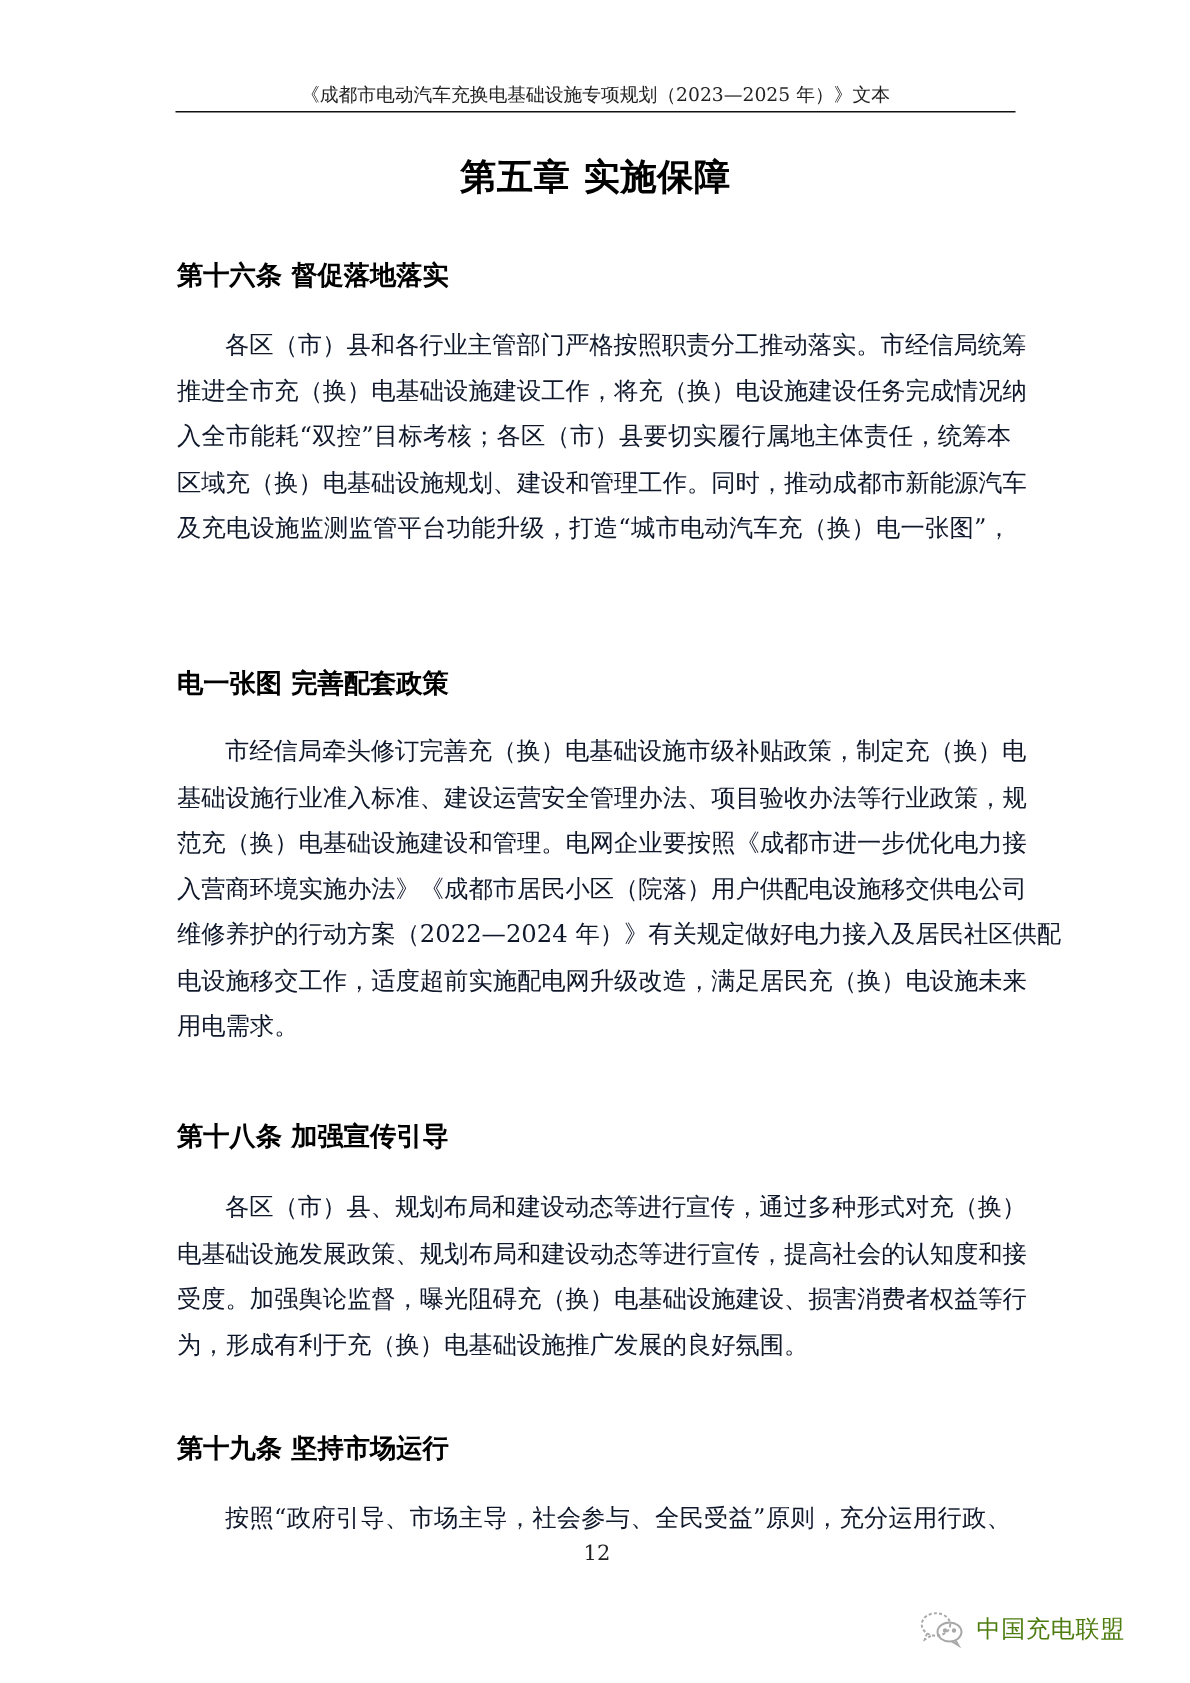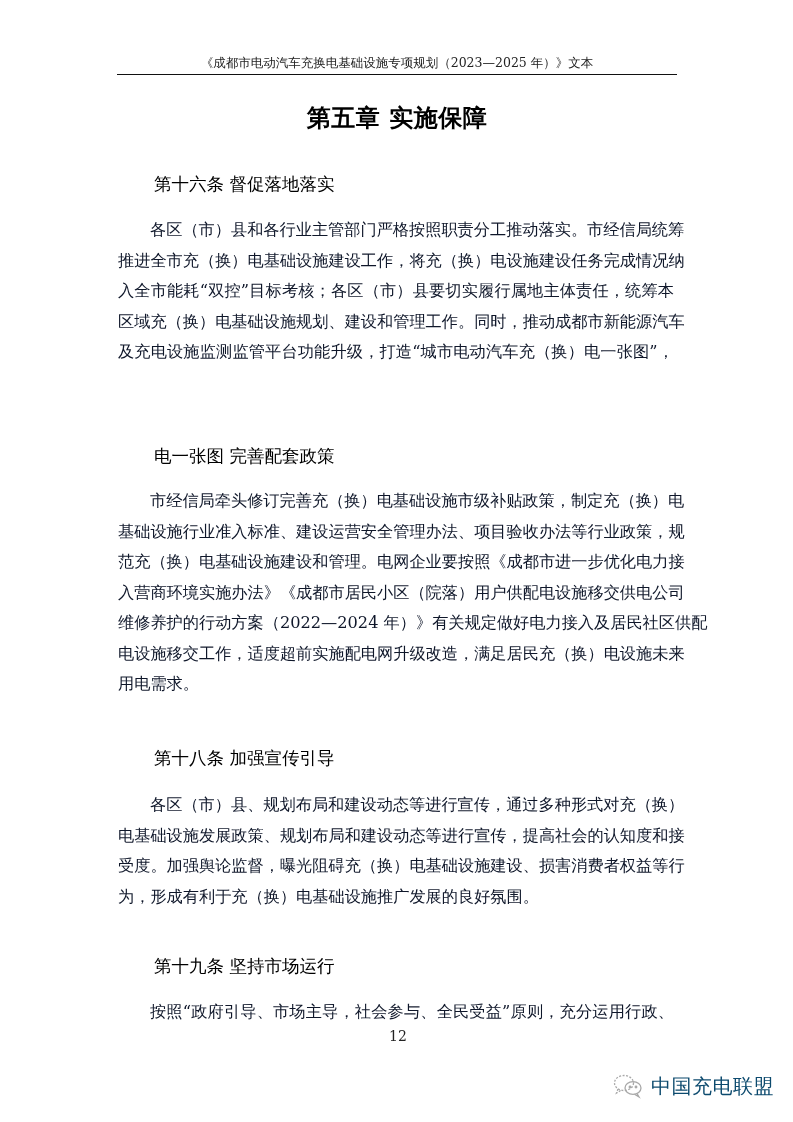--- a/index.html
+++ b/index.html
@@ -44,26 +44,25 @@
       font-weight: bold;
       font-size: 24px;
       line-height: 30px;
       color: #000000;
       letter-spacing: 0.5px;
     }
     .article-heading {
       position: absolute;
       left: 118px;
       font-family: "DejaVu Sans", "Liberation Sans", sans-serif;
-      font-weight: normal;
+      font-weight: bold;
       font-size: 17.5px;
       line-height: 26px;
       color: #000000;
       white-space: nowrap;
-      margin-left: 36px;
     }
     .paragraph {
       position: absolute;
       left: 118px;
       width: 556px;
       font-size: 16.2px;
       line-height: 30.5px;
       color: #0f172a;
     }
     .para-line {
@@ -92,23 +91,23 @@
       left: 613px;
       top: 1071px;
       height: 30px;
       display: flex;
       align-items: center;
       gap: 8px;
       color: #9a9a9a;
     }
     .watermark-text {
       font-family: "DejaVu Sans", "Liberation Sans", sans-serif;
-      font-size: 20px;
+      font-size: 16px;
       letter-spacing: 0.5px;
-      color: #0c4a6e;
+      color: #4d7c0f;
     }
     .wechat-icon svg {
       display: block;
     }
   </style>
 </head>
 <body>
 
 <div class="page-header">《成都市电动汽车充换电基础设施专项规划（2023—2025 年）》文本</div>
 <div class="header-rule"></div>

